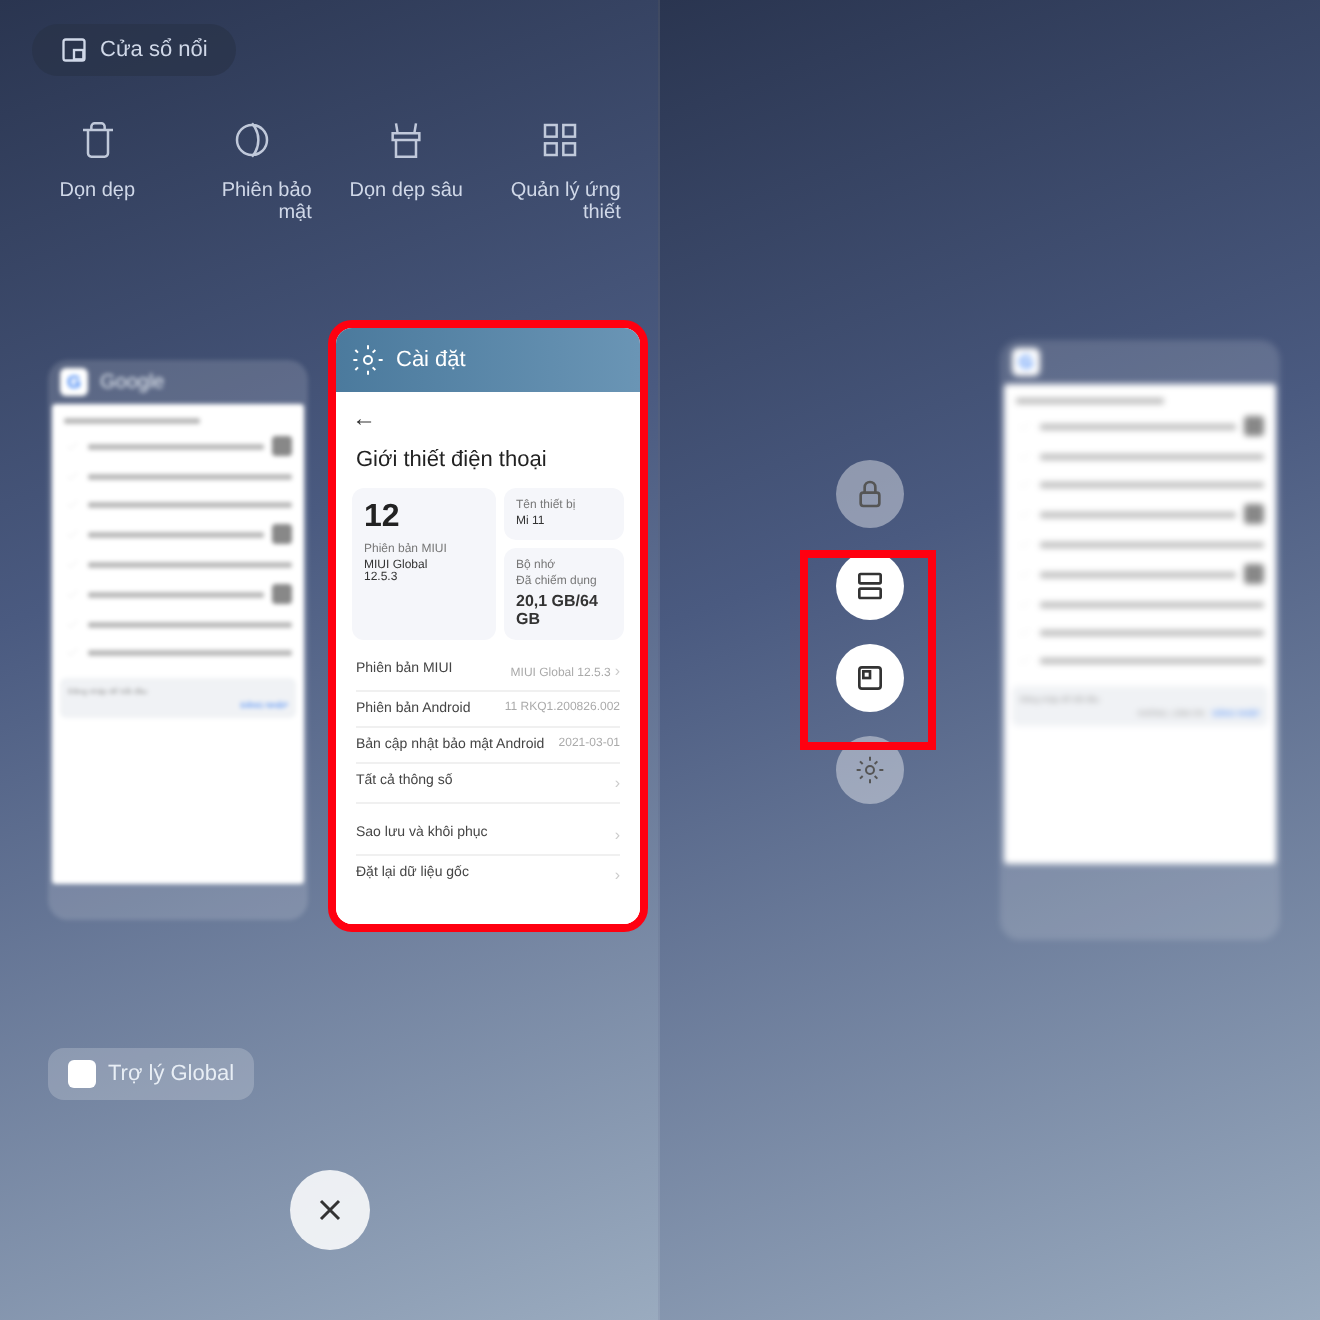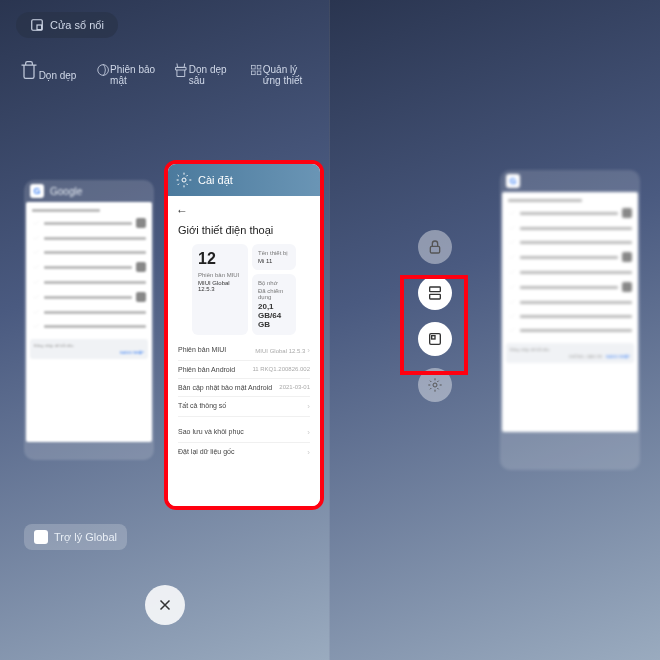--- a/index.html
+++ b/index.html
@@ -3,42 +3,42 @@
 <meta charset="utf-8">
 <style>
 *{margin:0;padding:0;box-sizing:border-box;font-family:-apple-system,BlinkMacSystemFont,sans-serif}
 body{width:660px;height:660px;overflow:hidden;background:linear-gradient(135deg,#3a4a6a 0%,#5a7090 50%,#8a9ab8 100%)}
 .container{display:flex;width:660px;height:660px}
 .panel{width:330px;height:660px;position:relative;background:linear-gradient(160deg,#2a3550 0%,#4a5a80 40%,#9aabbf 100%)}
 .panel-left{border-right:1px solid rgba(255,255,255,0.1)}
 .pip-btn{position:absolute;top:12px;left:16px;background:rgba(40,50,70,0.6);border-radius:18px;padding:6px 14px;display:flex;align-items:center;gap:6px;color:#d0d8e8;font-size:11px}
 .pip-btn svg{width:14px;height:14px}
 .top-actions{position:absolute;top:60px;width:100%;display:flex;justify-content:space-around;padding:0 10px}
-.action{display:flex;flex-direction:row;align-items:center;color:#d0d8e8;font-size:10px;text-align:left;width:60px}
+.action{display:flex;flex-direction:column;align-items:center;color:#d0d8e8;font-size:10px;text-align:right;width:60px}
 .action svg{width:20px;height:20px;margin-bottom:10px;opacity:0.9}
 .google-card{position:absolute;top:180px;left:24px;width:130px;height:280px;background:rgba(255,255,255,0.15);border-radius:10px;overflow:hidden;filter:blur(1px)}
 .google-header{display:flex;align-items:center;gap:6px;padding:4px 6px;color:#e8eef5;font-size:10px}
 .google-logo{width:14px;height:14px;background:#fff;border-radius:3px;display:flex;align-items:center;justify-content:center;font-weight:bold;font-size:9px}
 .google-body{background:#fff;height:240px;border-radius:2px;margin:0 2px;padding:4px}
 .g-row{display:flex;align-items:center;gap:4px;padding:3px 2px;font-size:5px;color:#888}
 .g-tick{width:8px;height:8px;opacity:0.4}
 .g-line{height:3px;background:#bbb;border-radius:1px;flex:1}
 .g-thumb{width:10px;height:10px;background:#888;border-radius:2px}
 .g-banner{margin-top:6px;padding:4px;background:#f0f2f5;border-radius:3px;font-size:4px;color:#999}
 .assist-card{position:absolute;bottom:110px;left:24px;background:rgba(255,255,255,0.2);border-radius:8px;padding:6px 10px;display:flex;align-items:center;gap:6px;color:#e8eef5;font-size:11px}
 .assist-icon{width:14px;height:14px;background:#fff;border-radius:3px}
 .close-btn{position:absolute;bottom:35px;left:50%;transform:translateX(-50%);width:40px;height:40px;border-radius:50%;background:rgba(255,255,255,0.85);display:flex;align-items:center;justify-content:center}
 .close-btn svg{width:18px;height:18px}
-.settings-card{position:absolute;top:160px;left:164px;width:160px;height:350px;border:4px solid #ff0010;border-radius:12px;background:#fff;overflow:hidden}
+.settings-card{position:absolute;top:160px;left:164px;width:160px;height:306px;border:4px solid #ff0010;border-radius:12px;background:#fff;overflow:hidden}
 .settings-header{background:linear-gradient(90deg,#4b7a9d,#6a95b5);padding:8px;display:flex;align-items:center;gap:6px;color:#fff;font-size:11px}
 .settings-header svg{width:16px;height:16px}
 .settings-body{background:#fff;height:100%}
 .back-arrow{padding:6px 8px;font-size:12px;color:#333}
 .phone-title{padding:2px 10px 8px;font-size:11px;color:#222}
-.info-grid{display:flex;gap:4px;padding:0 24px 6px}
+.info-grid{display:flex;gap:4px;padding:0 8px 6px}
 .info-tile{flex:1;background:#f5f6fa;border-radius:6px;padding:6px;font-size:6px;color:#888}
 .info-tile .lbl{color:#777;margin-bottom:2px}
 .info-tile .val{color:#333;font-size:6px}
 .miui-logo{font-size:16px;font-weight:bold;color:#222;margin-bottom:4px}
 .storage{color:#333;font-size:8px;font-weight:600}
 .info-rows{padding:0 10px}
 .info-row{display:flex;justify-content:space-between;padding:5px 0;font-size:7px;color:#444;border-bottom:0.5px solid #f0f0f0}
 .info-row .v{color:#aaa;font-size:6px;text-align:right}
 .chev{color:#ccc;font-size:8px;margin-left:2px}
 .google-card-right{position:absolute;top:170px;left:170px;width:140px;height:300px;background:rgba(255,255,255,0.15);border-radius:10px;overflow:hidden;filter:blur(1.5px)}

